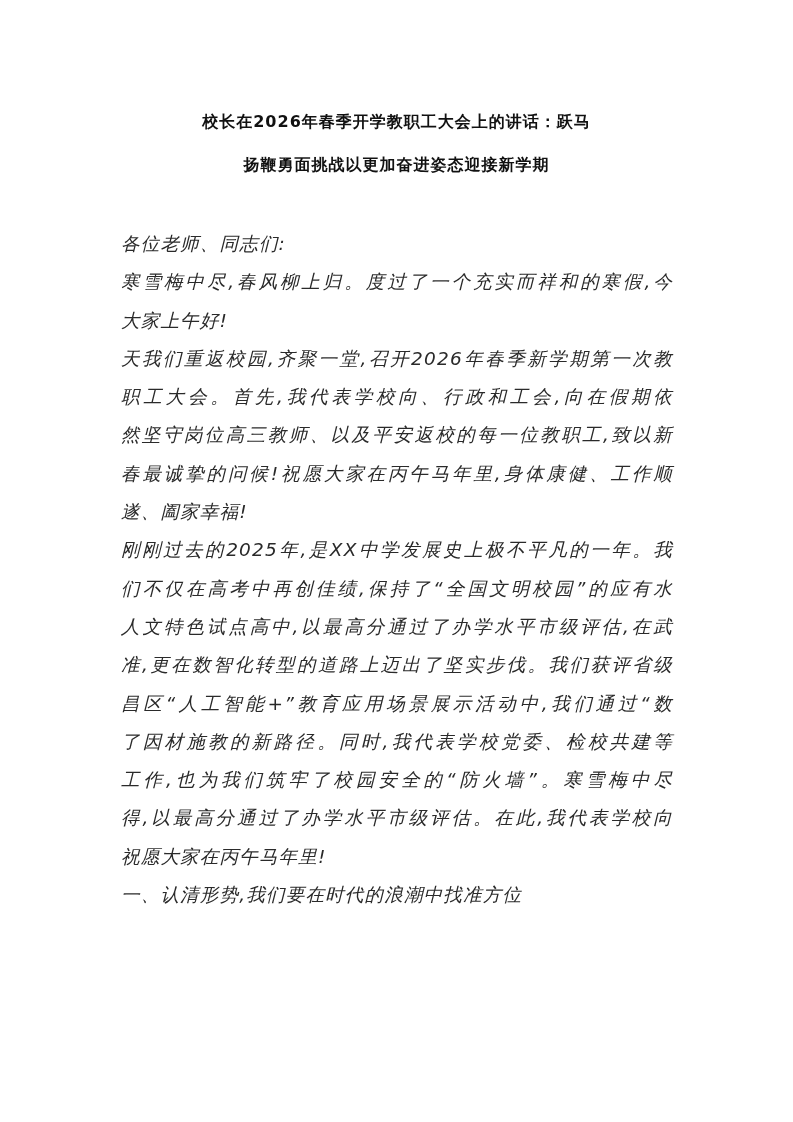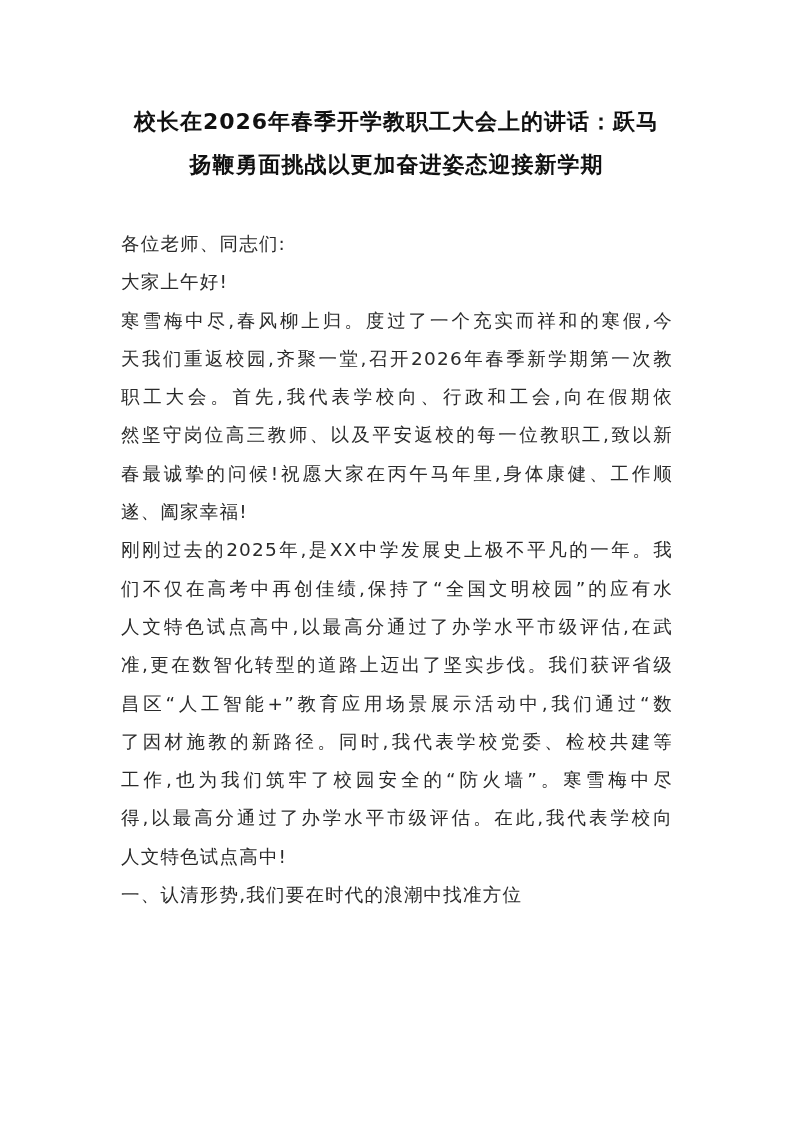--- a/index.html
+++ b/index.html
@@ -20,74 +20,75 @@
     width: 793px;
     height: 1122px;
     background: #ffffff;
   }
   .title {
     position: absolute;
     left: 100px;
     top: 100px;
     width: 593px;
     text-align: center;
-    font-size: 22px;
+    font-size: 16px;
     line-height: 43px;
     color: #111111;
     font-weight: bold;
     letter-spacing: 1px;
   }
   .title .line { display: block; white-space: nowrap; }
   .body {
     position: absolute;
     left: 121px;
     top: 225px;
     width: 552px;
     color: #2a2a2a;
     font-size: 18.5px;
     line-height: 38.3px;
     letter-spacing: 1.2px;
   }
   .body .line {
     display: block;
     white-space: nowrap;
     height: 38.3px;
+    font-style: italic;
   }
   .body .line.justify {
     text-align: justify;
     text-align-last: justify;
   }
 </style>
 </head>
 <body>
 
 <div class="page">
 
   <div class="title">
     <span class="line">校长在2026年春季开学教职工大会上的讲话：跃马</span>
     <span class="line">扬鞭勇面挑战以更加奋进姿态迎接新学期</span>
   </div>
 
   <div class="body">
     <span class="line">各位老师、同志们:</span>
+    <span class="line justify">寒雪梅中尽,春风柳上归。度过了一个充实而祥和的寒假,今</span>
+
     <span class="line">大家上午好!</span>
-
-    <span class="line justify">寒雪梅中尽,春风柳上归。度过了一个充实而祥和的寒假,今</span>
     <span class="line justify">天我们重返校园,齐聚一堂,召开2026年春季新学期第一次教</span>
     <span class="line justify">职工大会。首先,我代表学校向、行政和工会,向在假期依</span>
     <span class="line justify">然坚守岗位高三教师、以及平安返校的每一位教职工,致以新</span>
     <span class="line justify">春最诚挚的问候!祝愿大家在丙午马年里,身体康健、工作顺</span>
     <span class="line">遂、阖家幸福!</span>
 
     <span class="line justify">刚刚过去的2025年,是XX中学发展史上极不平凡的一年。我</span>
     <span class="line justify">们不仅在高考中再创佳绩,保持了“全国文明校园”的应有水</span>
     <span class="line justify">人文特色试点高中,以最高分通过了办学水平市级评估,在武</span>
     <span class="line justify">准,更在数智化转型的道路上迈出了坚实步伐。我们获评省级</span>
     <span class="line justify">昌区“人工智能+”教育应用场景展示活动中,我们通过“数</span>
     <span class="line justify">了因材施教的新路径。同时,我代表学校党委、检校共建等</span>
     <span class="line justify">工作,也为我们筑牢了校园安全的“防火墙”。寒雪梅中尽</span>
     <span class="line justify">得,以最高分通过了办学水平市级评估。在此,我代表学校向</span>
-    <span class="line">人文特色试点高中!</span>
+    <span class="line">祝愿大家在丙午马年里!</span>
 
     <span class="line">一、认清形势,我们要在时代的浪潮中找准方位</span>
   </div>
 
 </div>
 
 </body></html>

